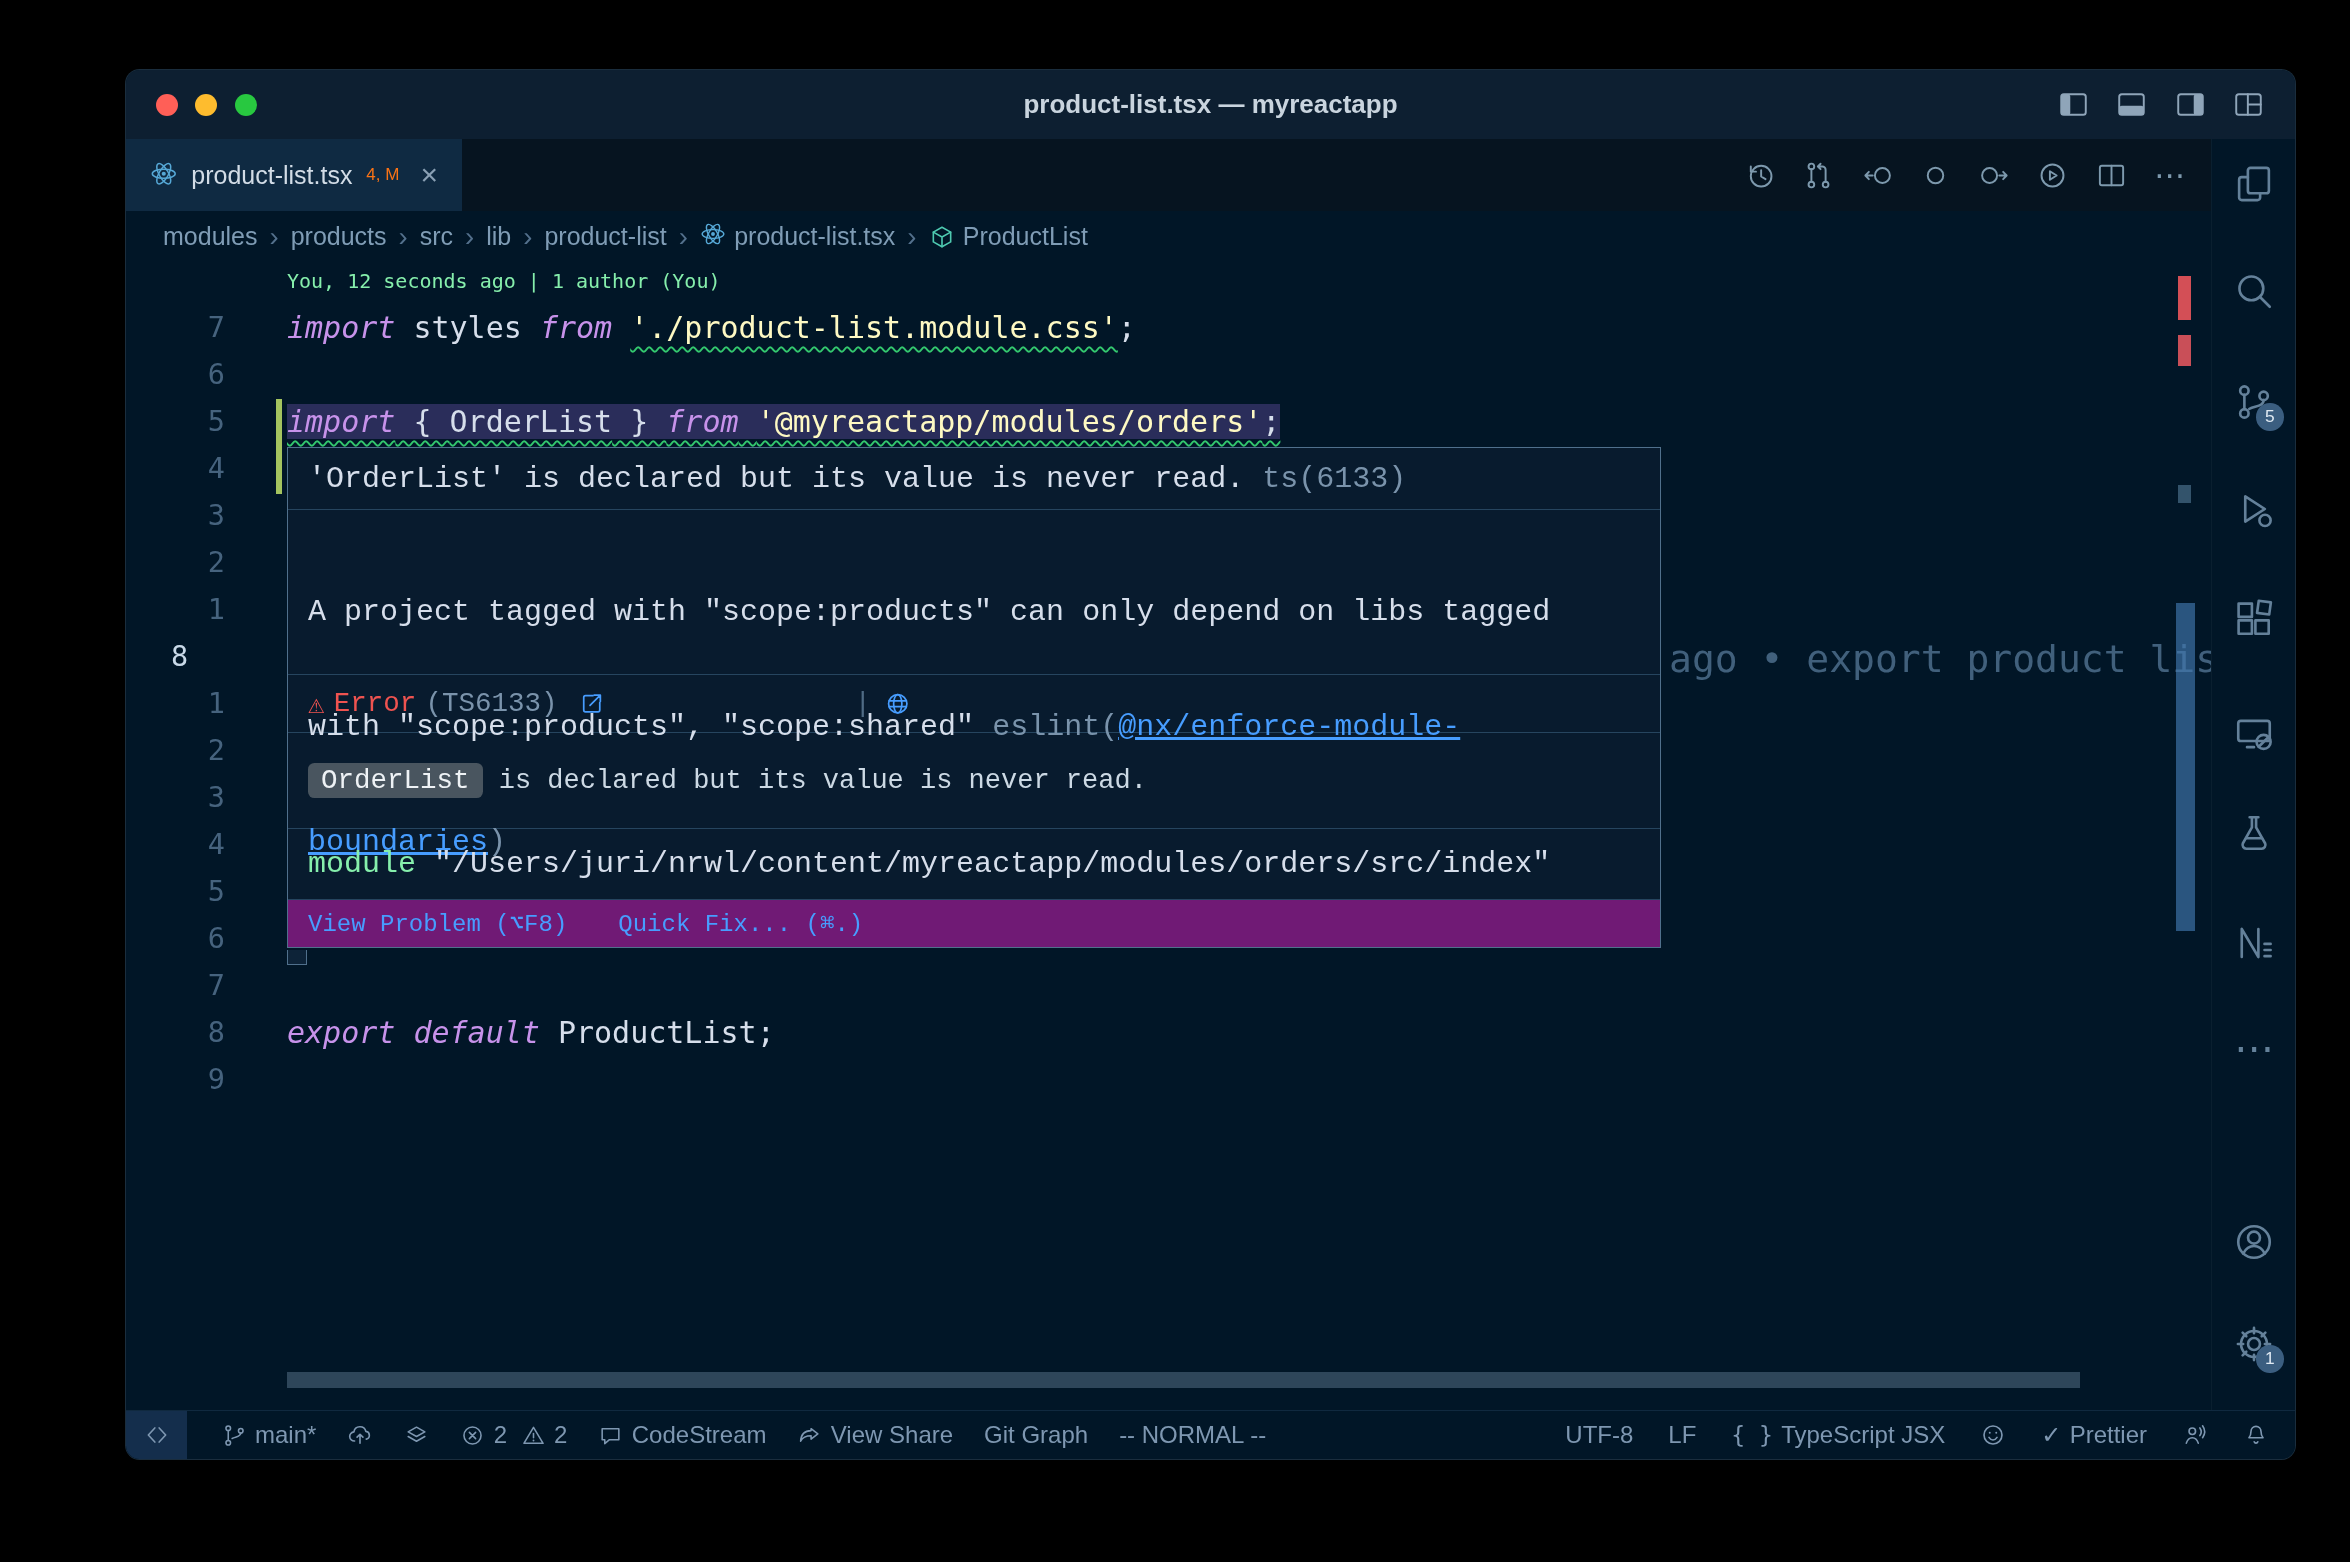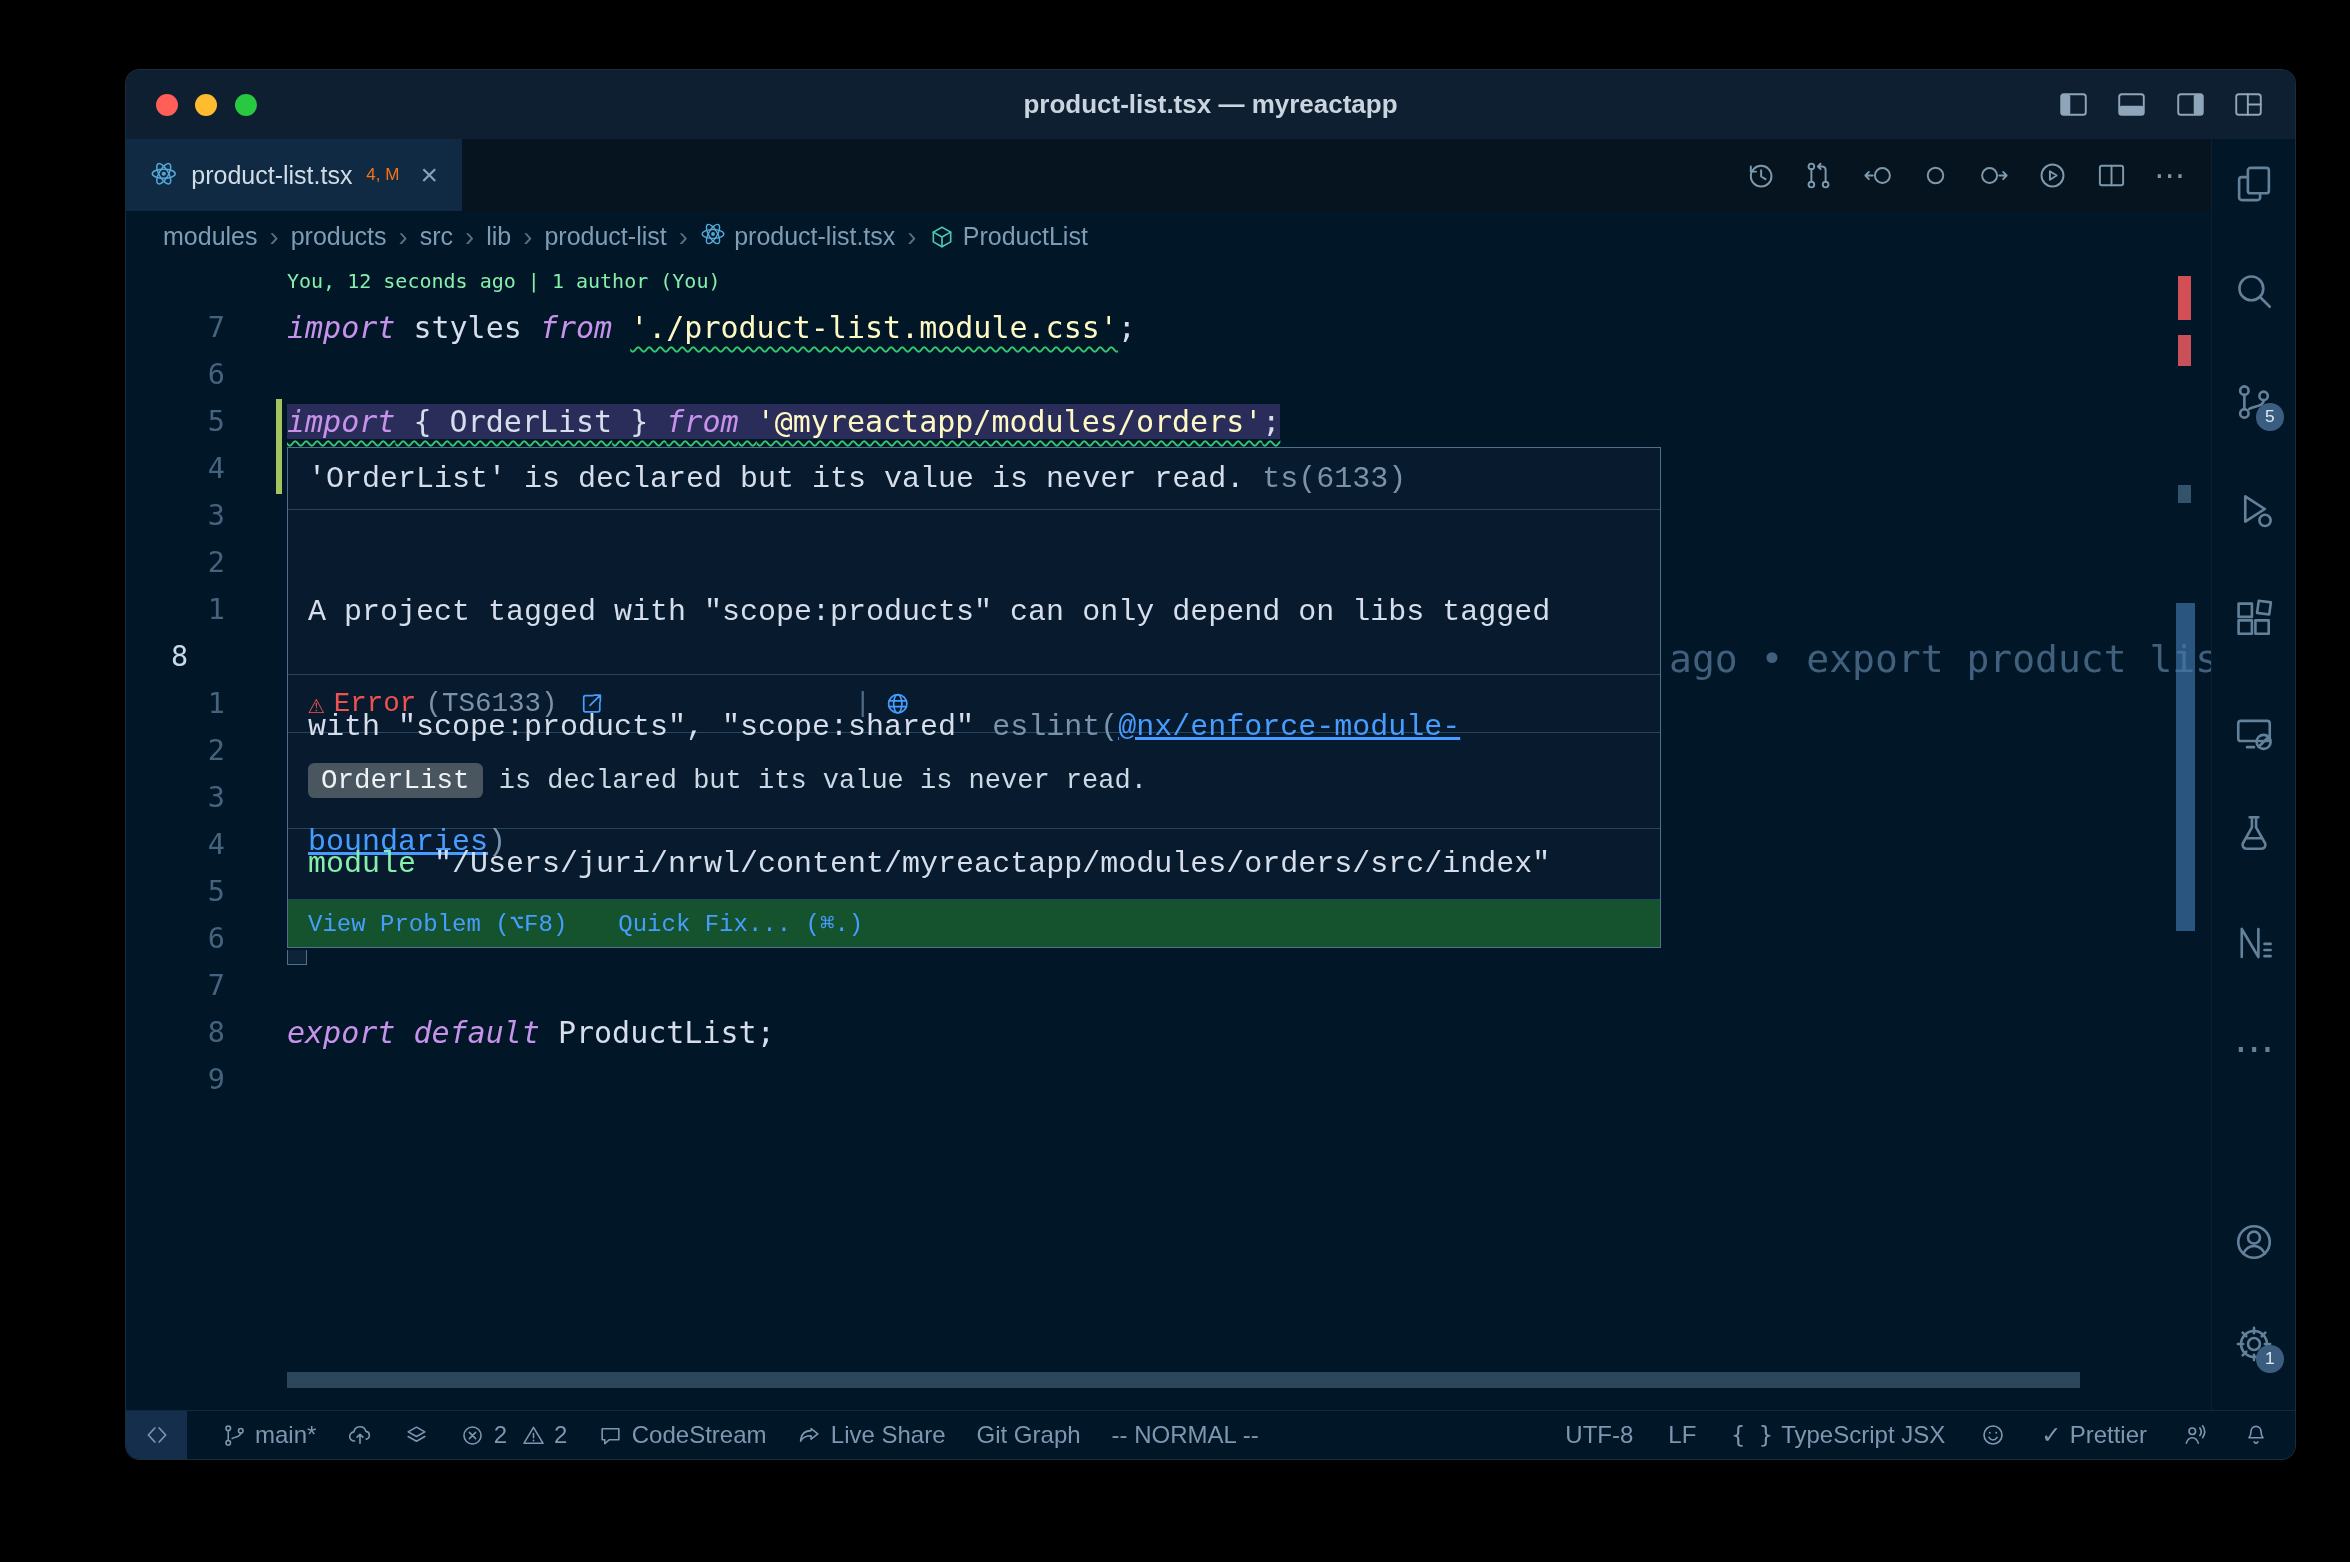--- a/index.html
+++ b/index.html
@@ -81,21 +81,21 @@
   .r3 { height:58px; display:flex; align-items:center; gap:9.2px; font-size:27.5px; }
   .err-red { color:#ef5350; }
   .r3 .blue { color:#479dff; }
   .r3 .pipe { color:#4f6b84; margin:0 3.7px; }
   .r4 { height:96px; display:flex; align-items:center; font-family:"Liberation Sans",sans-serif; font-size:27px; color:#ccd9e4; }
   .sym-badge { background:#49555f; color:#eef2f5; border-radius:6.4px; padding:1.8px 13px;
                font-family:"DejaVu Sans Mono",monospace; font-size:27.5px; }
   .r5 { height:71px; display:flex; align-items:center; }
   .mod-kw { color:#86efac;text-align:center; }
   .mod-path { color:#d6deeb; }
-  .r6 { height:48px; display:flex; align-items:center; gap:51px; background:#14532d;
+  .r6 { height:48px; display:flex; align-items:center; gap:51px; background:#701a75;
         font-family:"Liberation Sans",sans-serif; font-size:24px; }
   .r6 a { text-decoration:none; }
   .hover-nub { position:absolute; left:161px; top:688px; width:20px; height:14.7px;
                background:#0d2338; border:1.8px solid #50708c; border-top:none; z-index:5; }
 
   
   .activitybar { width:84px; position:relative; background:#011627; border-left:0.9px solid rgba(255,255,255,0.04); flex:0 0 auto; }
   .ab-icon { position:absolute; left:21px; width:42px; height:42px; color:#64819a; cursor:pointer;
              display:flex; align-items:center; justify-content:center; }
   .ab-badge { position:absolute; width:27.5px; height:27.5px; border-radius:50%; background:#3b5e80; color:#dfe9f2;
@@ -485,21 +485,21 @@
               </svg>
           </span>
           <span>CodeStream</span>
         </div>
         <div class="sb-item">
           <span>
             <svg class="s" viewBox="0 0 24 24" width="25" height="25">
                 <path d="M13.5 5.5l6.5 5-6.5 5v-3.2c-5 0-8.2 1.6-10 5.2.3-6.4 3.6-10 10-10.2z"></path>
               </svg>
           </span>
-          <span>Live Share</span>
+          <span>View Share</span>
         </div>
         <div class="sb-item">
           <span>Git Graph</span>
         </div>
         <div class="sb-item">
           <span>-- NORMAL --</span>
         </div>
       </div>
       <div class="sb-right">
         <div class="sb-item">

